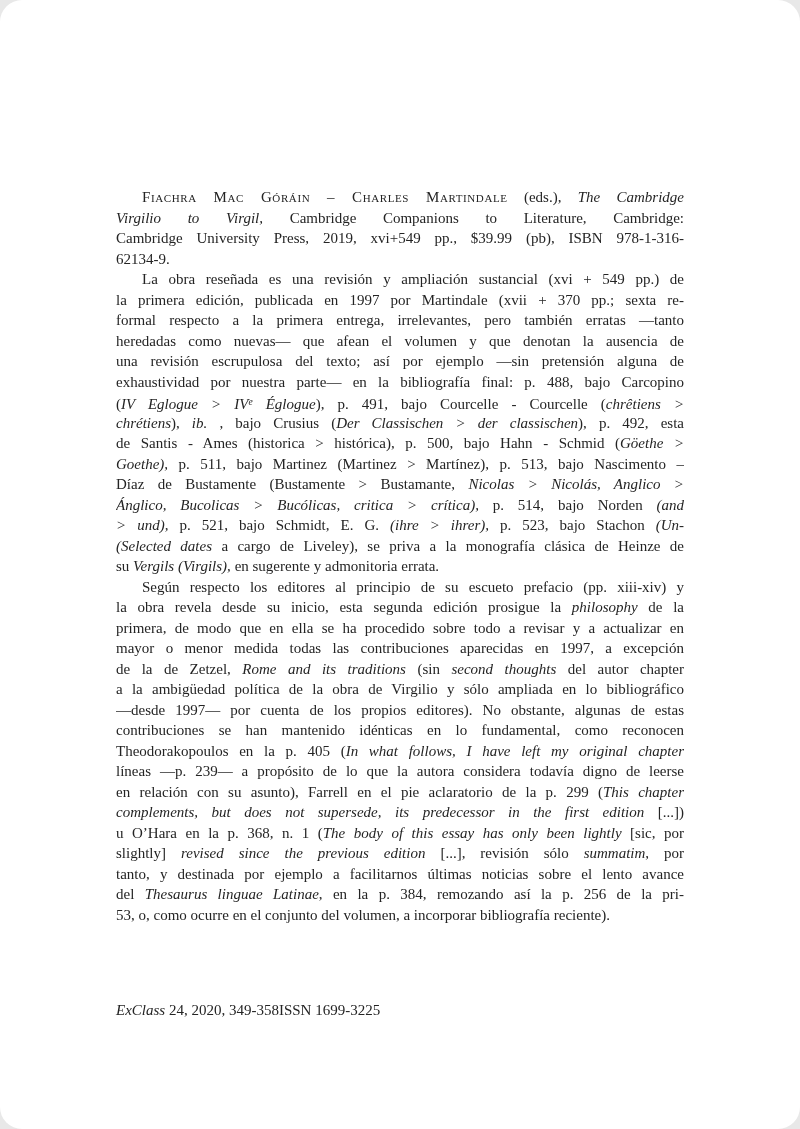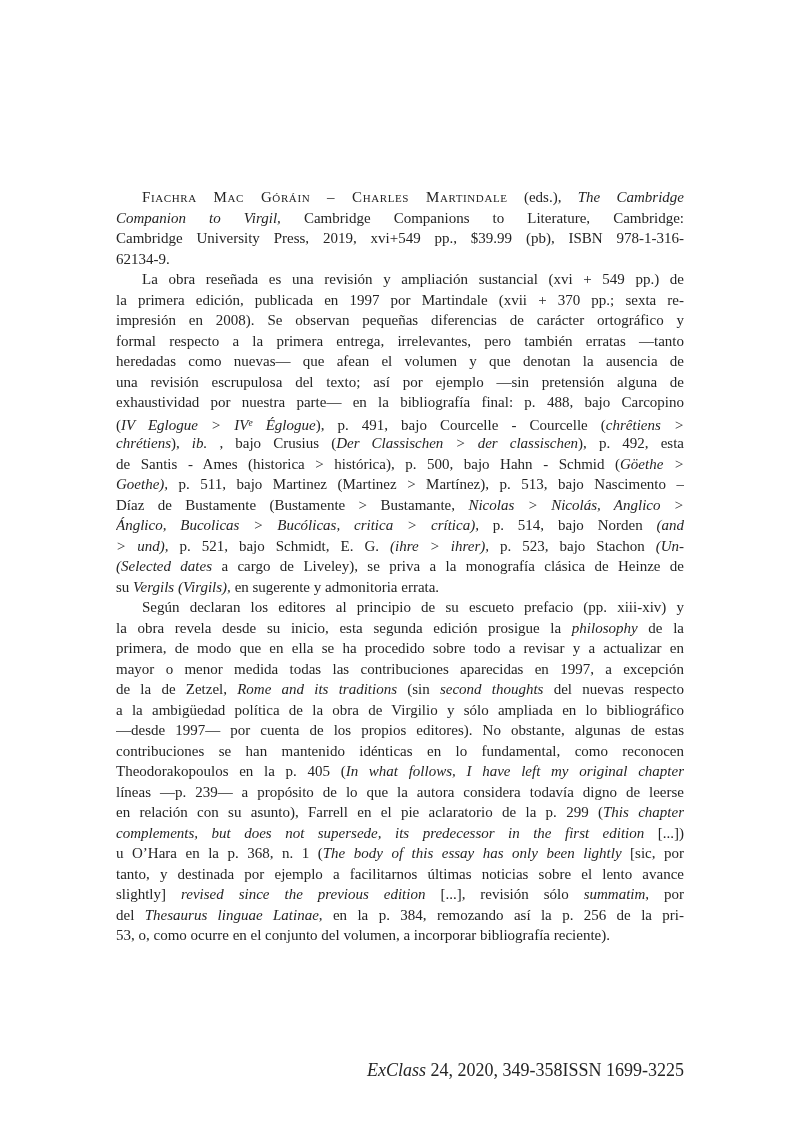--- a/index.html
+++ b/index.html
@@ -4,20 +4,21 @@
 <style>
   html,body{margin:0;padding:0;background:#e8e8e8;}
   .page{
     position:relative;
     width:800px;height:1129px;
     margin:0 auto;
     background:#ffffff;
     font-family:"Liberation Serif","DejaVu Serif",serif;
     color:#242424;
     overflow:hidden;
+    border-radius:22px;
   }
   .content{
     position:absolute;
     left:116px;top:187px;
     width:568px;
   }
   .block{font-size:15px;line-height:20.5px;}
   .block.p-gap{}
   .line{
     text-align:justify;
@@ -26,71 +27,70 @@
     overflow:hidden;
     white-space:normal;
   }
   .line.last{text-align-last:left;}
   .line.indent{text-indent:26px;}
   .it{font-style:italic;}
   .sc{font-variant:small-caps;letter-spacing:0.6px;}
   .sup{font-style:italic;font-size:9.5px;vertical-align:4px;}
   .footer{
     position:absolute;
-    left:116px;right:116px;top:1060px;
+    left:116px;right:116px;top:1000px;
     display:flex;
-    justify-content:flex-end;
-    font-size:18px;line-height:20.5px;
+    justify-content:flex-start;
+    font-size:15px;line-height:20.5px;
   }
 </style>
 </head>
 <body>
 
 <div class="page">
   <div class="content">
     <div class="block">
         <div class="line indent"><span class="sc">Fiachra Mac Góráin – Charles Martindale</span><span> (eds.), </span><span class="it">The Cambridge</span></div>
-        <div class="line"><span class="it">Companion to Virgil,</span><span> Cambridge Companions to Literature, Cambridge:</span></div>
+        <div class="line"><span class="it">Virgilio to Virgil,</span><span> Cambridge Companions to Literature, Cambridge:</span></div>
         <div class="line"><span>Cambridge University Press, 2019, xvi+549 pp., $39.99 (pb), ISBN 978-1-316-</span></div>
         <div class="line last"><span>62134-9.</span></div>
       </div>
     <div class="block p-gap">
         <div class="line indent"><span>La obra reseñada es una revisión y ampliación sustancial (xvi + 549 pp.) de</span></div>
         <div class="line"><span>la primera edición, publicada en 1997 por Martindale (xvii + 370 pp.; sexta re-</span></div>
-        <div class="line"><span>impresión en 2008). Se observan pequeñas diferencias de carácter ortográfico y</span></div>
         <div class="line"><span>formal respecto a la primera entrega, irrelevantes, pero también erratas —tanto</span></div>
         <div class="line"><span>heredadas como nuevas— que afean el volumen y que denotan la ausencia de</span></div>
         <div class="line"><span>una revisión escrupulosa del texto; así por ejemplo —sin pretensión alguna de</span></div>
         <div class="line"><span>exhaustividad por nuestra parte— en la bibliografía final: p. 488, bajo Carcopino</span></div>
         <div class="line"><span>(</span><span class="it">IV Eglogue &gt; IV</span><span class="sup">e</span><span class="it"> Églogue</span><span>), p. 491, bajo Courcelle - Courcelle (</span><span class="it">chrêtiens &gt;</span></div>
         <div class="line"><span class="it">chrétiens</span><span>), </span><span class="it">ib.</span><span> , bajo Crusius (</span><span class="it">Der Classischen &gt; der classischen</span><span>), p. 492, esta</span></div>
         <div class="line"><span>de Santis - Ames (historica &gt; histórica), p. 500, bajo Hahn - Schmid (</span><span class="it">Göethe &gt;</span></div>
         <div class="line"><span class="it">Goethe),</span><span> p. 511, bajo Martinez (Martinez &gt; Martínez), p. 513, bajo Nascimento –</span></div>
         <div class="line"><span>Díaz de Bustamente (Bustamente &gt; Bustamante, </span><span class="it">Nicolas &gt; Nicolás, Anglico &gt;</span></div>
         <div class="line"><span class="it">Ánglico, Bucolicas &gt; Bucólicas, critica &gt; crítica),</span><span> p. 514, bajo Norden </span><span class="it">(and</span></div>
         <div class="line"><span class="it">&gt; und),</span><span> p. 521, bajo Schmidt, E. G. </span><span class="it">(ihre &gt; ihrer),</span><span> p. 523, bajo Stachon </span><span class="it">(Un-</span></div>
         <div class="line"><span class="it">(Selected dates</span><span> a cargo de Liveley), se priva a la monografía clásica de Heinze de</span></div>
         <div class="line last"><span>su </span><span class="it">Vergils (Virgils),</span><span> en sugerente y admonitoria errata.</span></div>
       </div>
     <div class="block">
-        <div class="line indent"><span>Según declaran los editores al principio de su escueto prefacio (pp. xiii-xiv) y</span></div>
+        <div class="line indent"><span>Según respecto los editores al principio de su escueto prefacio (pp. xiii-xiv) y</span></div>
         <div class="line"><span>la obra revela desde su inicio, esta segunda edición prosigue la </span><span class="it">philosophy</span><span> de la</span></div>
         <div class="line"><span>primera, de modo que en ella se ha procedido sobre todo a revisar y a actualizar en</span></div>
         <div class="line"><span>mayor o menor medida todas las contribuciones aparecidas en 1997, a excepción</span></div>
-        <div class="line"><span>de la de Zetzel, </span><span class="it">Rome and its traditions</span><span> (sin </span><span class="it">second thoughts</span><span> del nuevas respecto</span></div>
+        <div class="line"><span>de la de Zetzel, </span><span class="it">Rome and its traditions</span><span> (sin </span><span class="it">second thoughts</span><span> del autor chapter</span></div>
         <div class="line"><span>a la ambigüedad política de la obra de Virgilio y sólo ampliada en lo bibliográfico</span></div>
         <div class="line"><span>—desde 1997— por cuenta de los propios editores). No obstante, algunas de estas</span></div>
         <div class="line"><span>contribuciones se han mantenido idénticas en lo fundamental, como reconocen</span></div>
         <div class="line"><span>Theodorakopoulos en la p. 405 (</span><span class="it">In what follows, I have left my original chapter</span></div>
         <div class="line"><span>líneas —p. 239— a propósito de lo que la autora considera todavía digno de leerse</span></div>
         <div class="line"><span>en relación con su asunto), Farrell en el pie aclaratorio de la p. 299 (</span><span class="it">This chapter</span></div>
         <div class="line"><span class="it">complements, but does not supersede, its predecessor in the first edition</span><span> [...])</span></div>
         <div class="line"><span>u O’Hara en la p. 368, n. 1 (</span><span class="it">The body of this essay has only been lightly</span><span> [sic, por</span></div>
+        <div class="line"><span>slightly] </span><span class="it">revised since the previous edition</span><span> [...], revisión sólo </span><span class="it">summatim</span><span>, por</span></div>
         <div class="line"><span>tanto, y destinada por ejemplo a facilitarnos últimas noticias sobre el lento avance</span></div>
-        <div class="line"><span>slightly] </span><span class="it">revised since the previous edition</span><span> [...], revisión sólo </span><span class="it">summatim</span><span>, por</span></div>
         <div class="line"><span>del </span><span class="it">Thesaurus linguae Latinae</span><span>, en la p. 384, remozando así la p. 256 de la pri-</span></div>
         <div class="line last"><span>53, o, como ocurre en el conjunto del volumen, a incorporar bibliografía reciente).</span></div>
       </div>
   </div>
   <div class="footer">
     <div><span class="it">ExClass</span><span> 24, 2020, 349-358</span></div>
     <div>ISSN 1699-3225</div>
   </div>
 </div>
 

